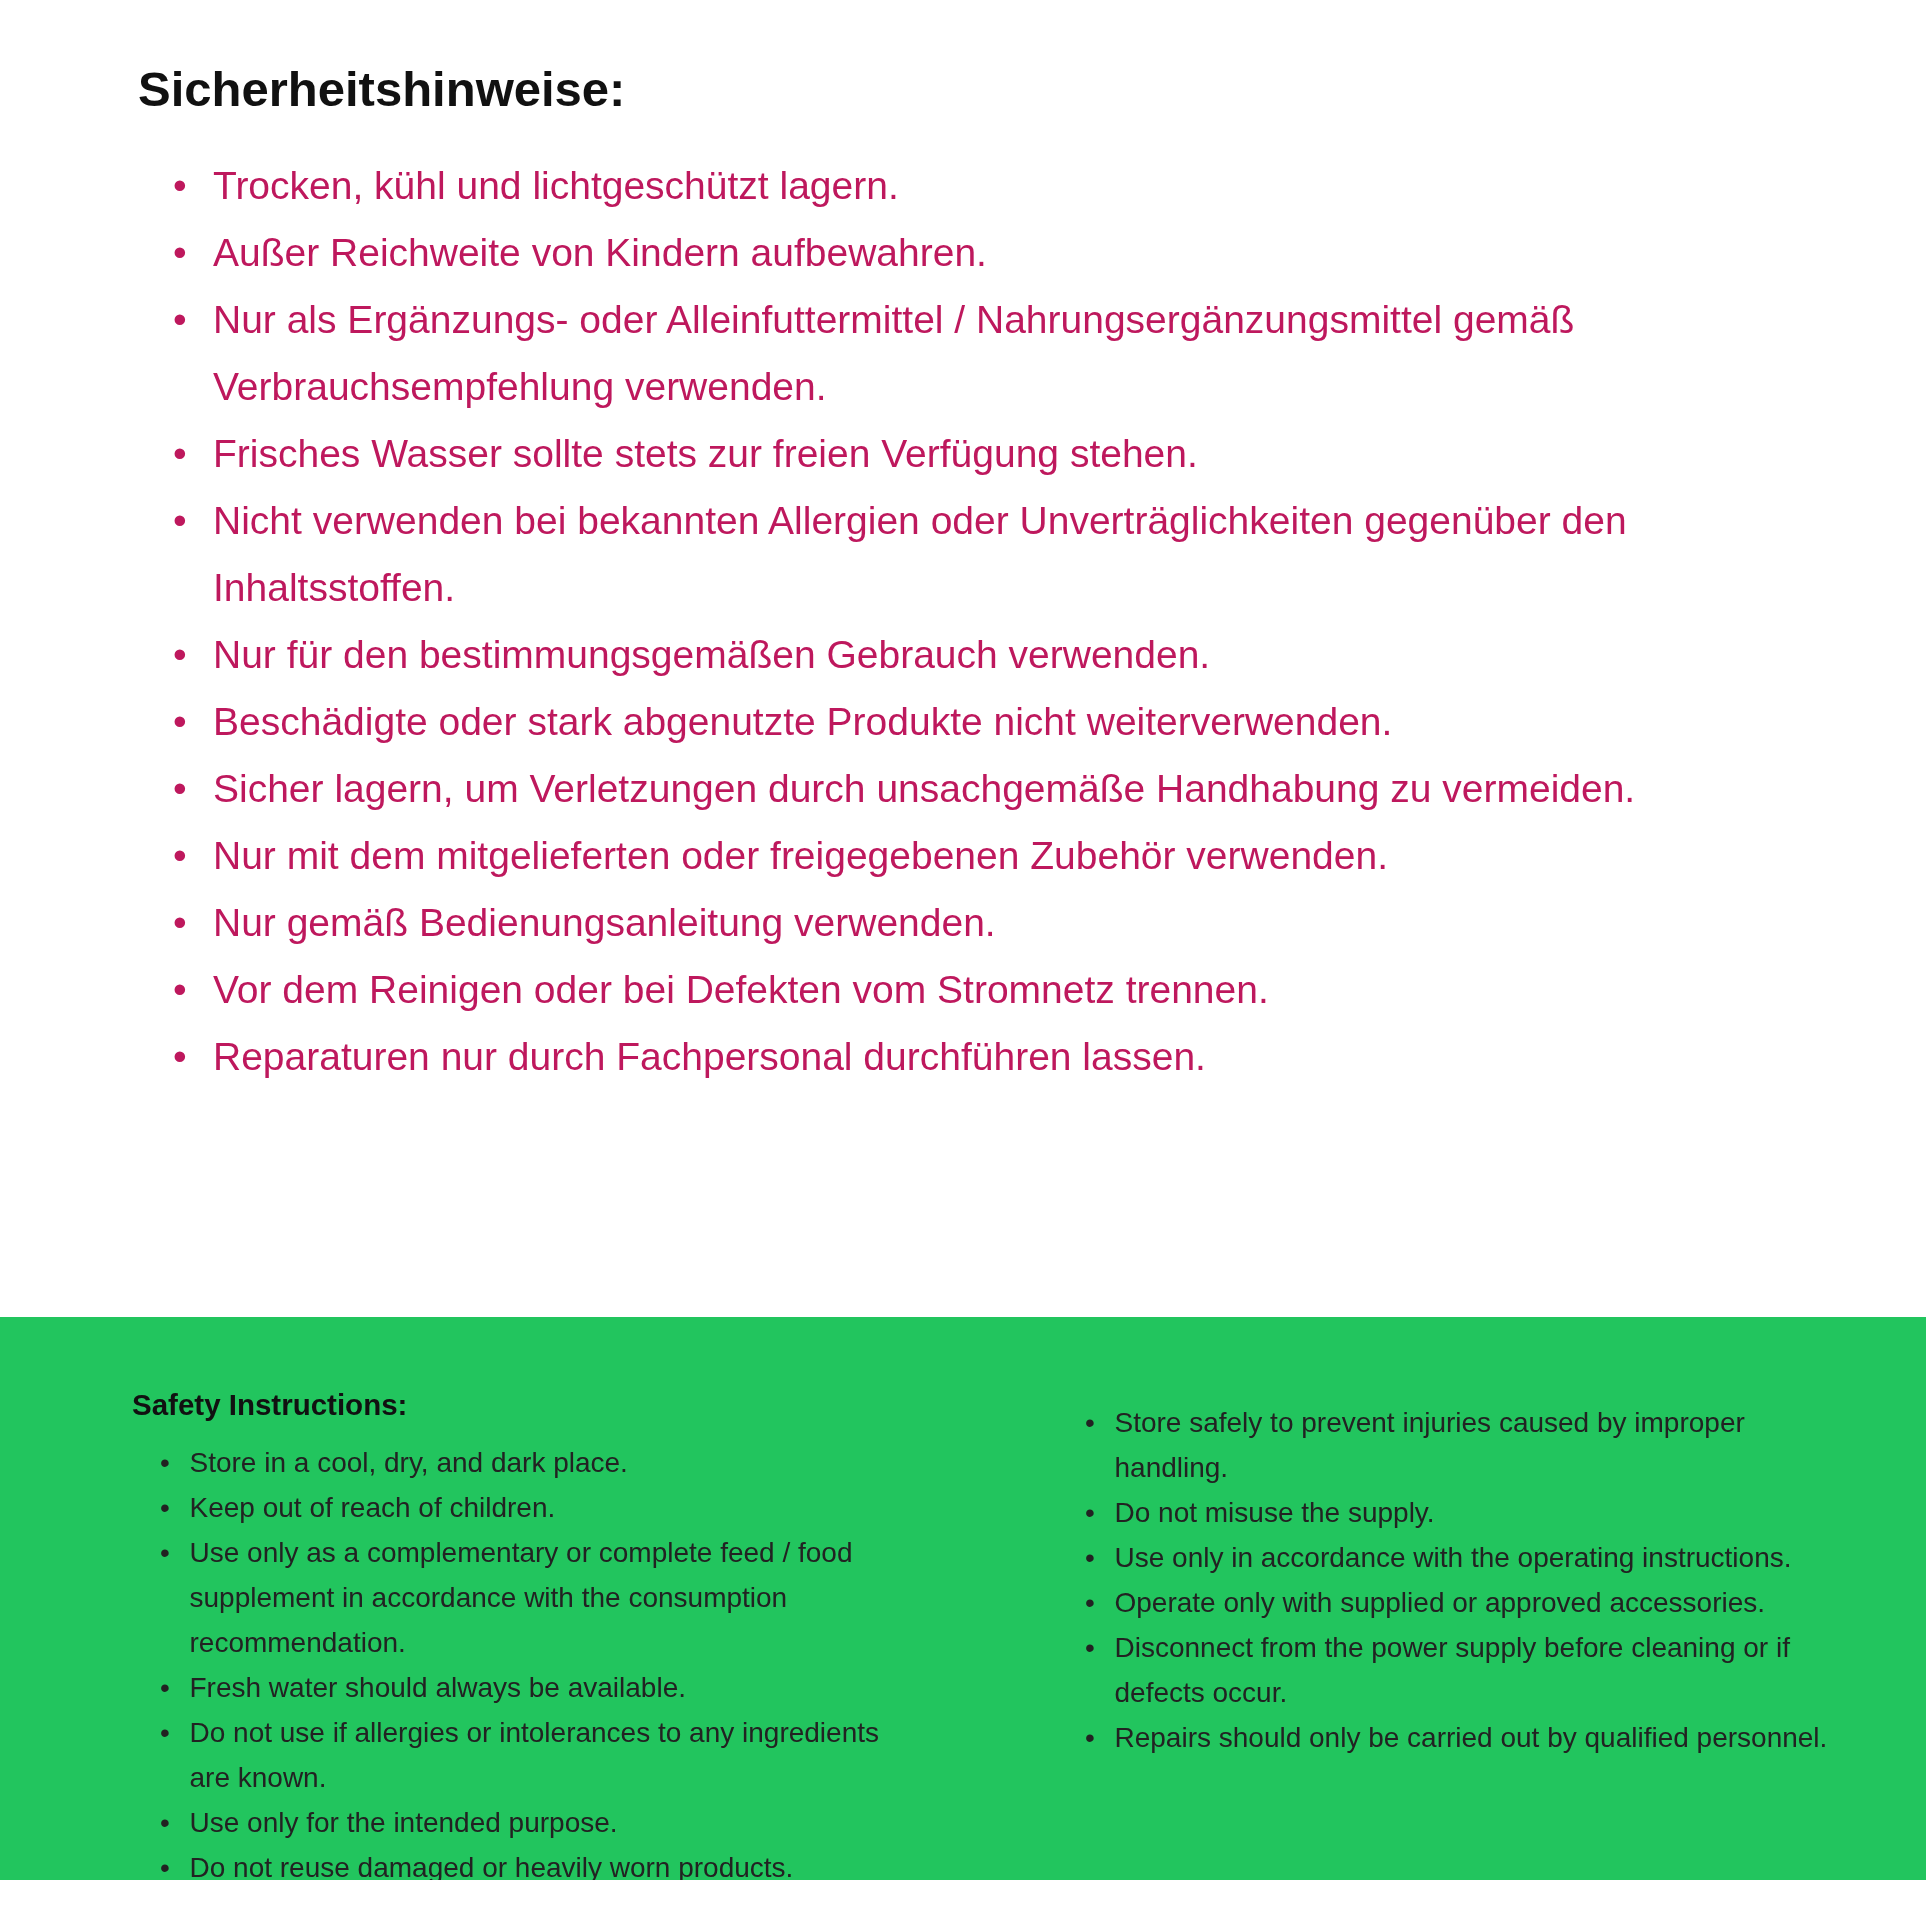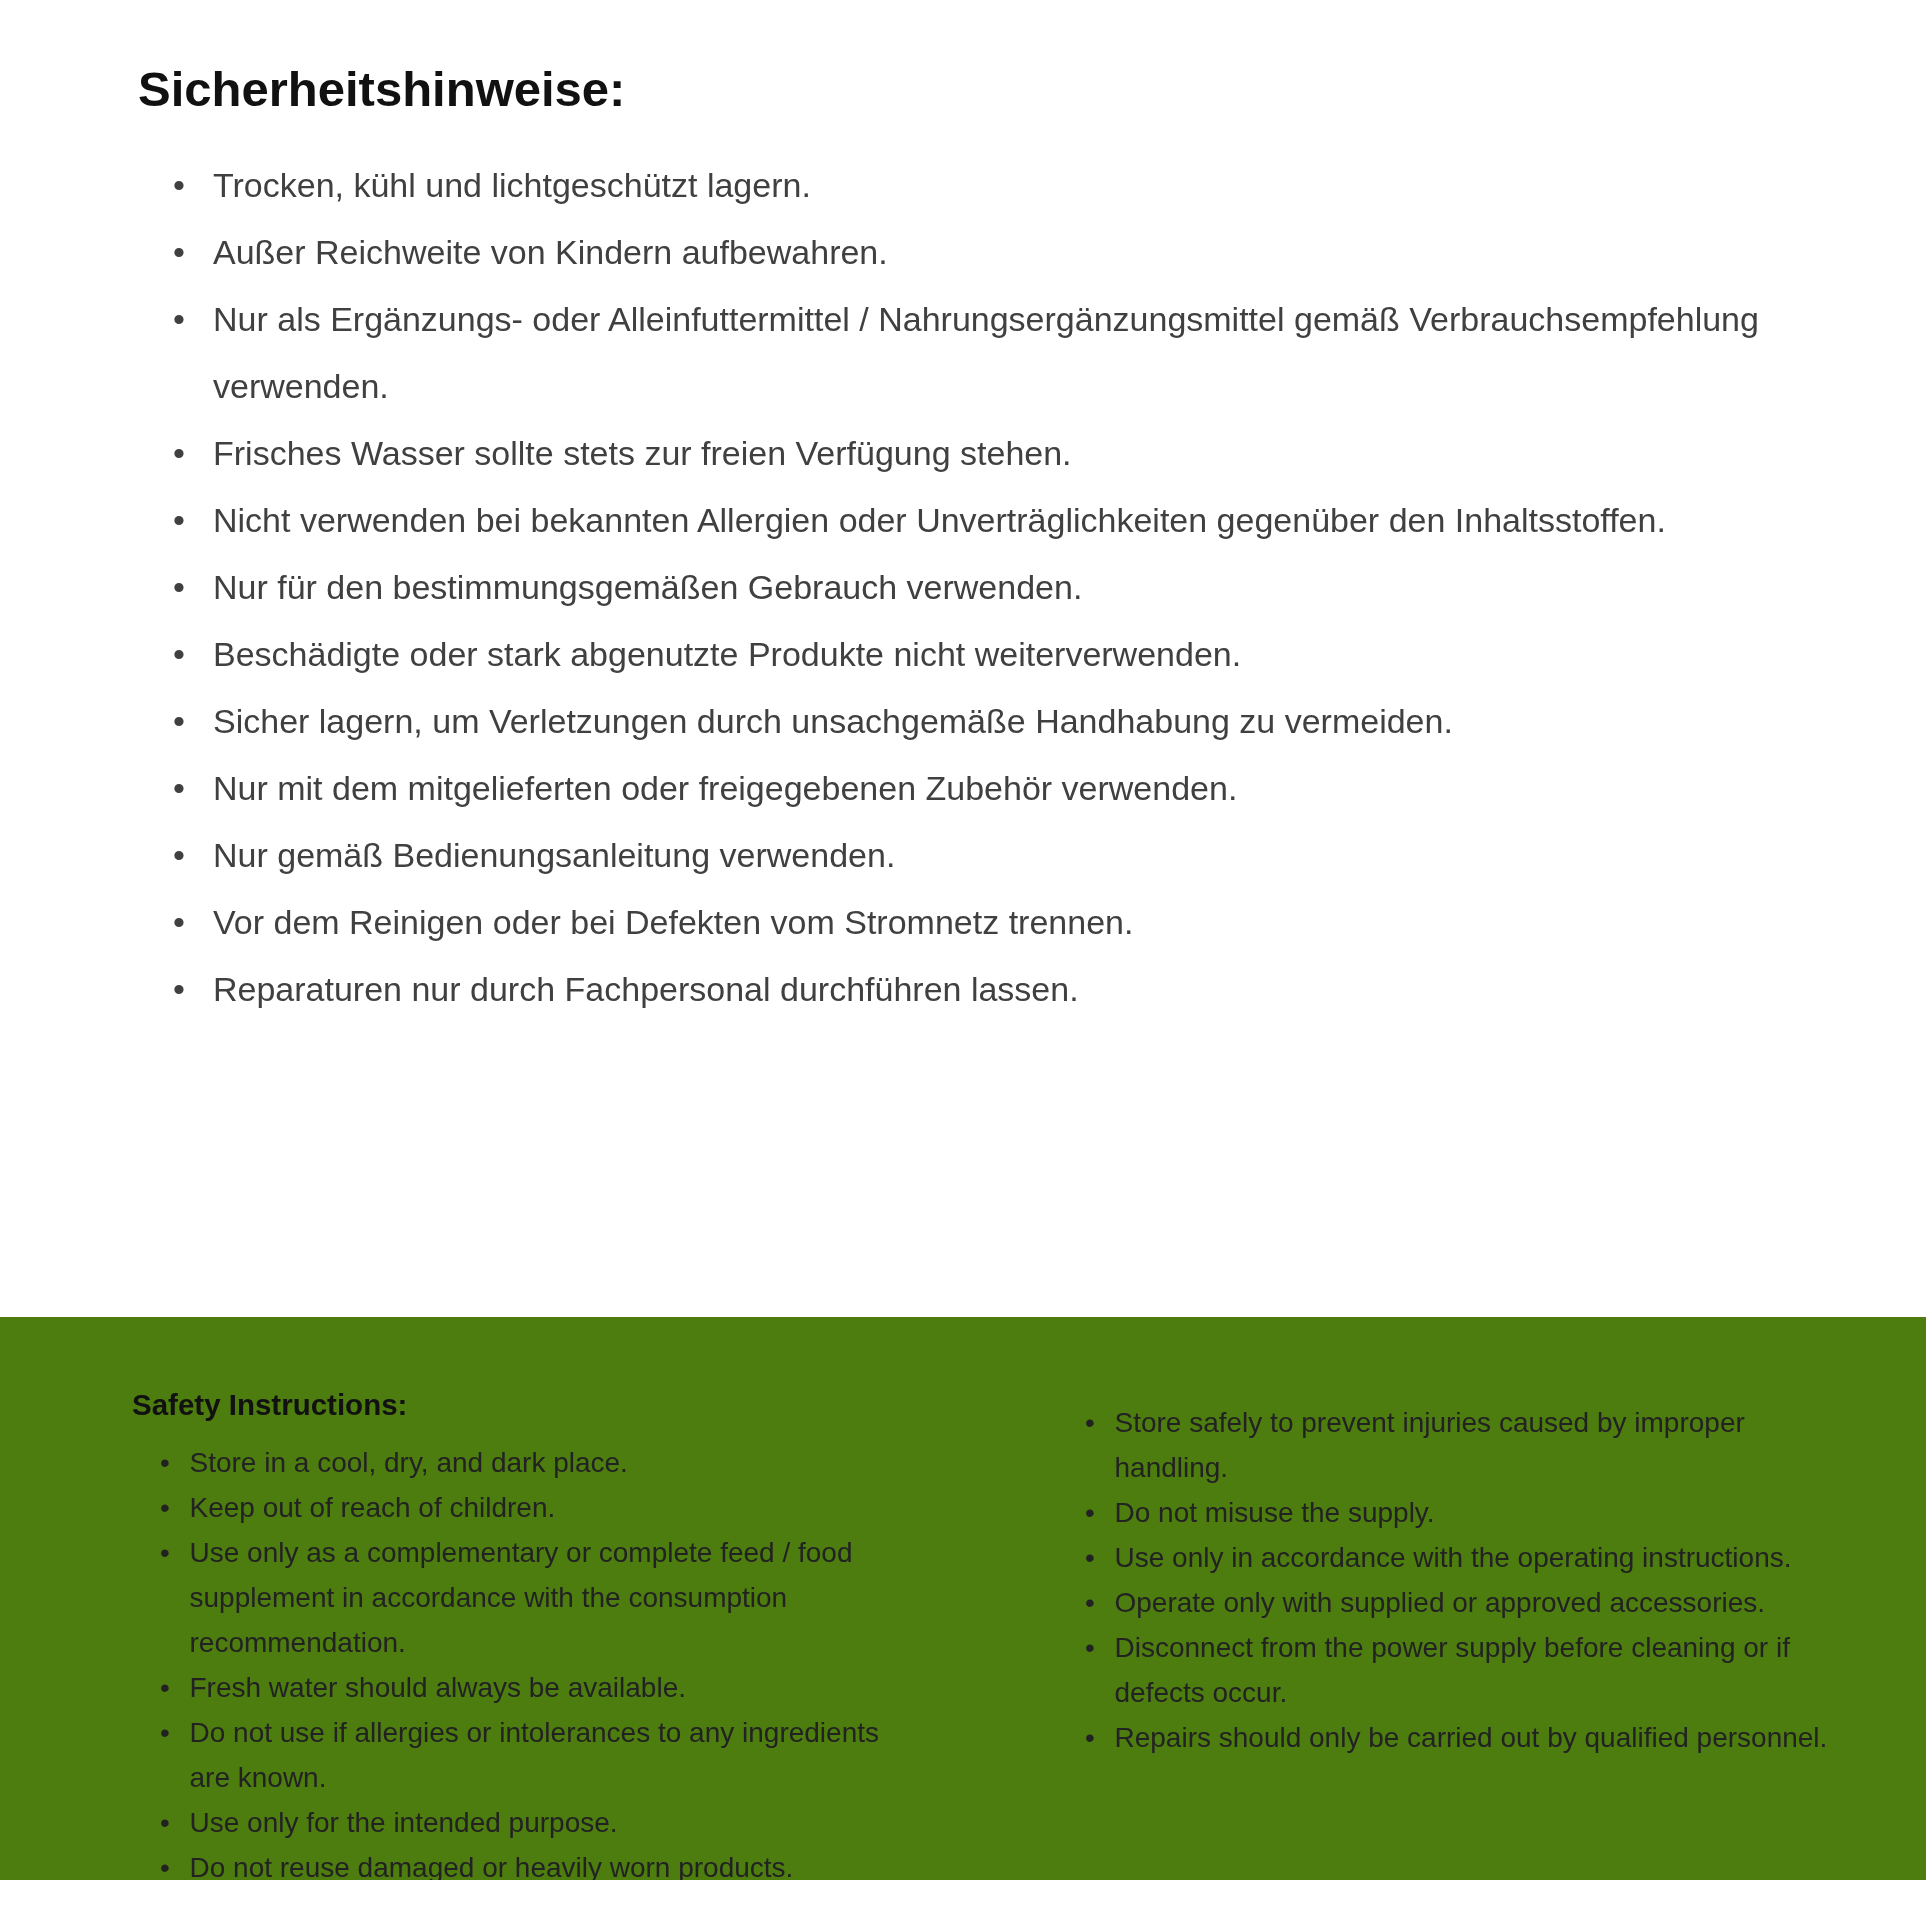--- a/index.html
+++ b/index.html
@@ -29,40 +29,40 @@
     margin: 0 0 35px 0;
     color: #111111;
   }
   .de-list {
     list-style: none;
     margin: 0;
     padding: 0 0 0 35px;
   }
   .de-list li {
     position: relative;
-    font-size: 34px;
+    font-size: 39px;
     line-height: 67px;
     padding-left: 40px;
-    color: #404040;
+    color: #be185d;
   }
   .de-list li::before {
     content: "\2022";
     position: absolute;
     left: 0;
     top: 0;
   }
 
   
   .en-section {
     position: absolute;
     left: 0;
     right: 0;
     top: 1317px;
     bottom: 0;
-    background: #4d7c0f;
+    background: #22c55e;
     box-sizing: border-box;
     padding: 71px 83px 39px 132px;
     display: flex;
     gap: 141px;
   }
   .en-col {
     box-sizing: border-box;
   }
   .en-col-left  { width: 854px; }
   .en-col-right { width: 822px; }

